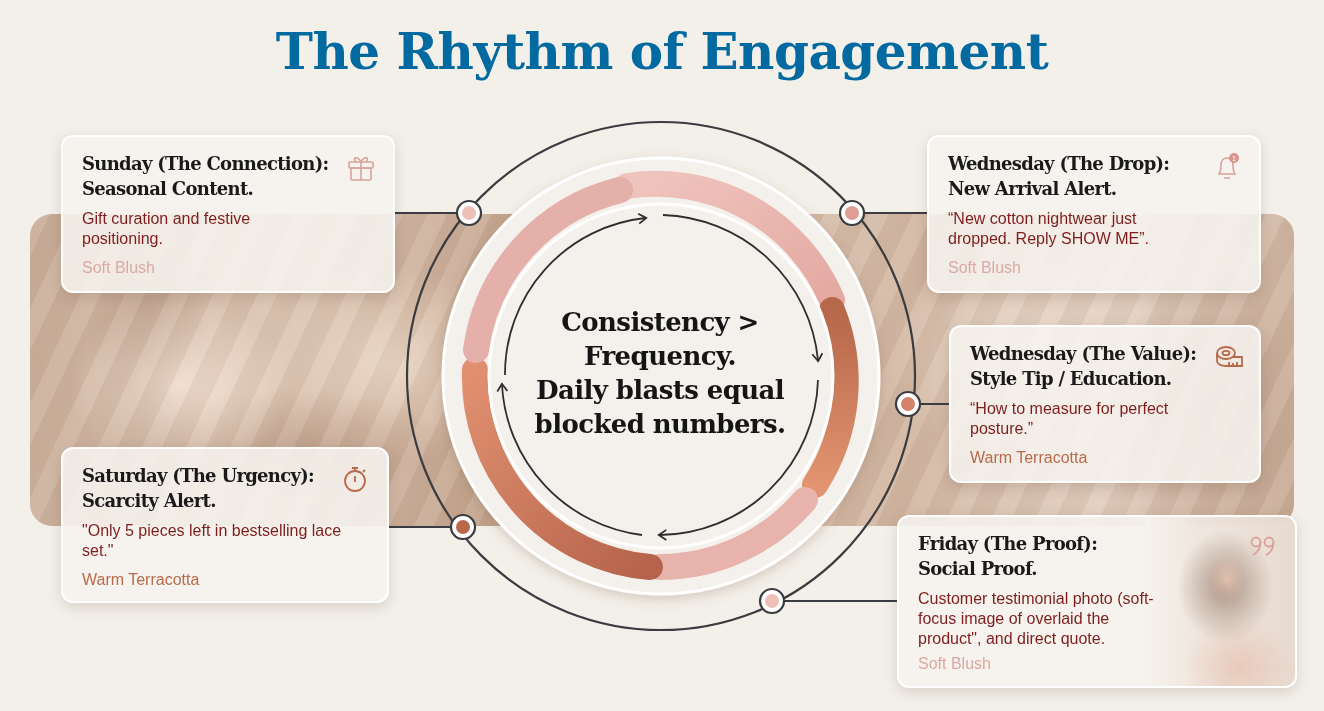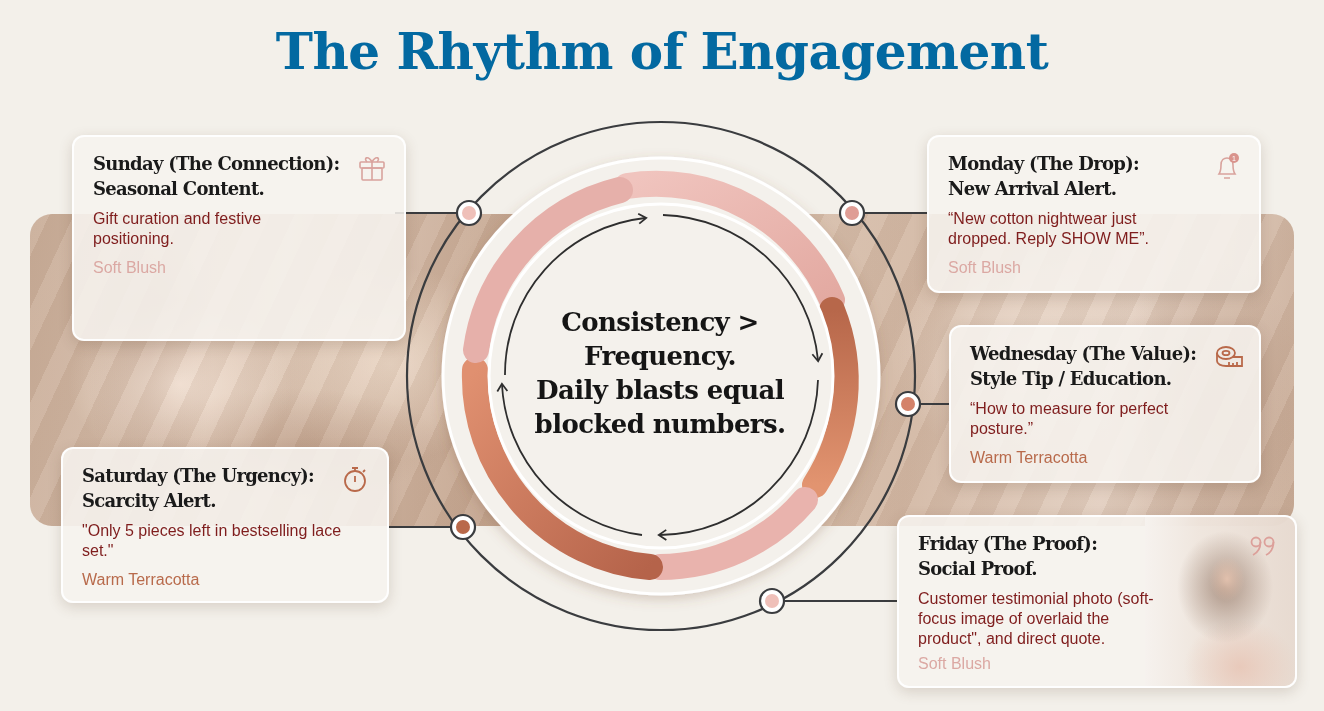--- a/index.html
+++ b/index.html
@@ -165,21 +165,21 @@
   </g>
 </svg>
 
 <div class="center-text">
   <div>Consistency &gt;</div>
   <div>Frequency.</div>
   <div>Daily blasts equal</div>
   <div>blocked numbers.</div>
 </div>
 
-<div class="card" style="left:72px; top:135px; width:334px; height:206px;">
+<div class="card" style="left:61px; top:135px; width:334px; height:158px;">
   <svg class="card-icon" style="right:16px; top:14px;" viewBox="0 0 32 32" fill="none" stroke="#d9a39d" stroke-width="1.6">
     <rect x="4" y="11" width="24" height="6" rx="1"></rect>
     <rect x="6" y="17" width="20" height="12" rx="1"></rect>
     <line x1="16" y1="11" x2="16" y2="29"></line>
     <path d="M16 11 C 12 4, 7 7, 11 11"></path>
     <path d="M16 11 C 20 4, 25 7, 21 11"></path>
   </svg>
   <div class="card-title">
     <div>Sunday (The Connection):</div>
     <div>Seasonal Content.</div>
@@ -189,21 +189,21 @@
 </div>
 
 <div class="card" style="left:927px; top:135px; width:334px; height:158px;">
   <svg class="card-icon" style="right:16px; top:14px;" viewBox="0 0 32 32" fill="none" stroke="#d9a39d" stroke-width="1.6">
     <path d="M8 23 C 10 20, 10 17, 10 14 C 10 9, 13 7, 16 7 C 19 7, 22 9, 22 14 C 22 17, 22 20, 24 23 Z"></path>
     <line x1="13" y1="27" x2="19" y2="27"></line>
     <circle cx="23" cy="7" r="5" fill="#d9938c" stroke="none"></circle>
     <text x="23" y="9.5" font-size="7" font-family="Liberation Sans, sans-serif" fill="#fff" stroke="none" text-anchor="middle">1</text>
   </svg>
   <div class="card-title">
-    <div>Monday (The Drop):</div>
+    <div>Wednesday (The Drop):</div>
     <div>New Arrival Alert.</div>
   </div>
   <div class="card-desc" style="width:240px;">“New cotton nightwear just dropped. Reply SHOW ME”.</div>
   <div class="card-tag tag-blush">Soft Blush</div>
 </div>
 
 <div class="card" style="left:949px; top:325px; width:312px; height:158px;">
   <svg class="card-icon" style="right:14px; top:14px;" viewBox="0 0 32 32" fill="none" stroke="#b9694a" stroke-width="1.8">
     <ellipse cx="13" cy="12" rx="9" ry="6"></ellipse>
     <ellipse cx="13" cy="12" rx="3.5" ry="2.2"></ellipse>

